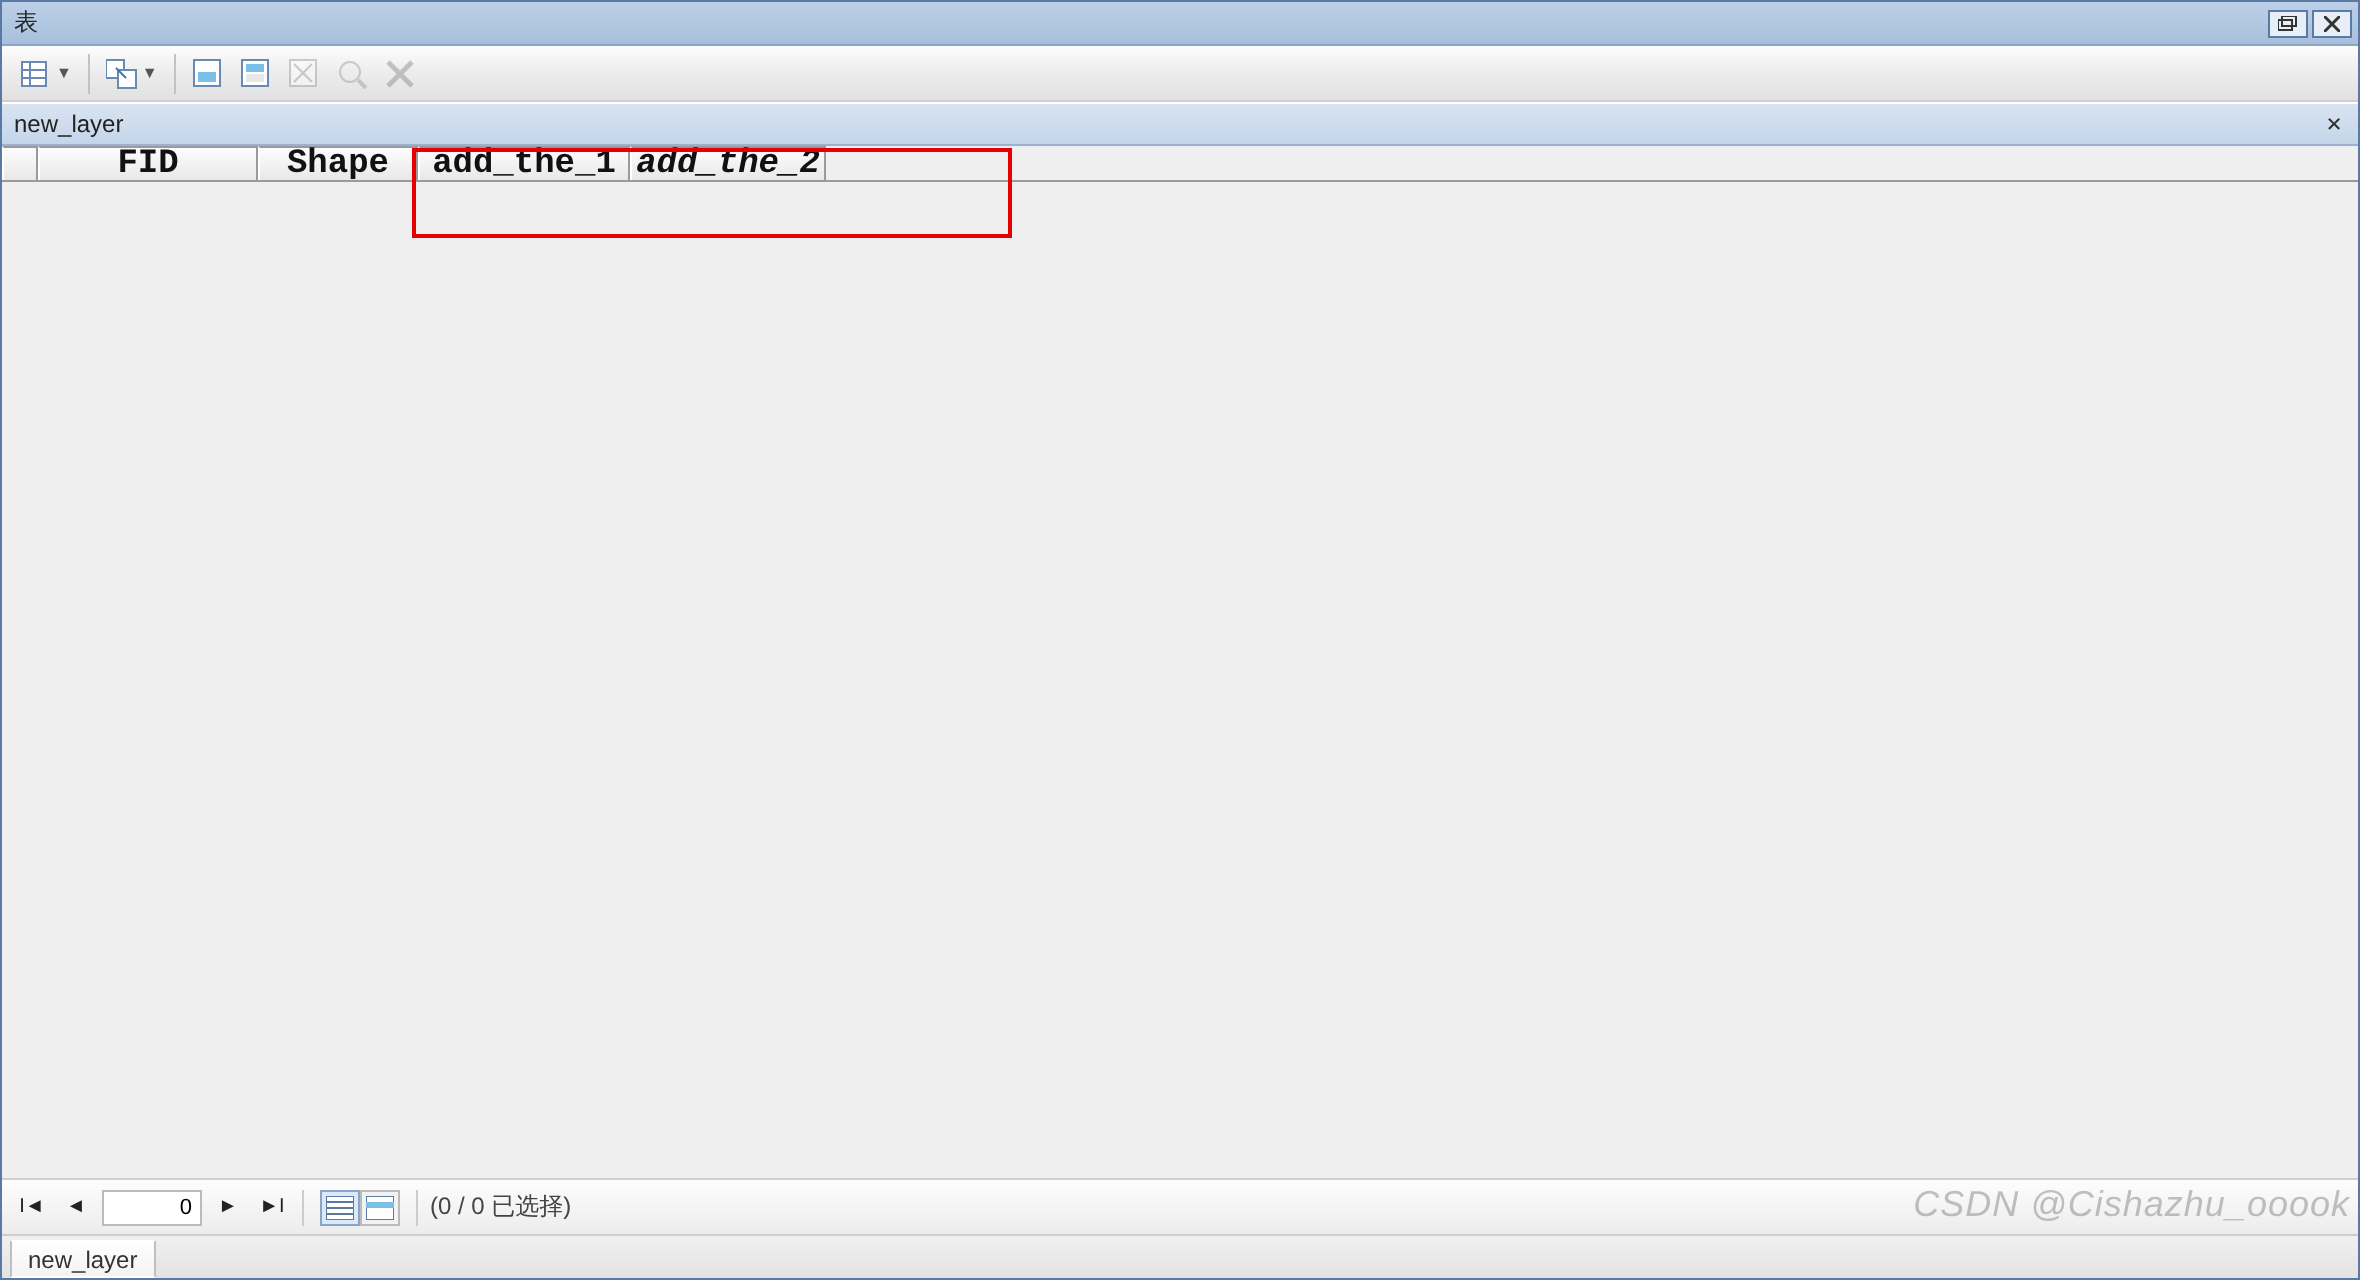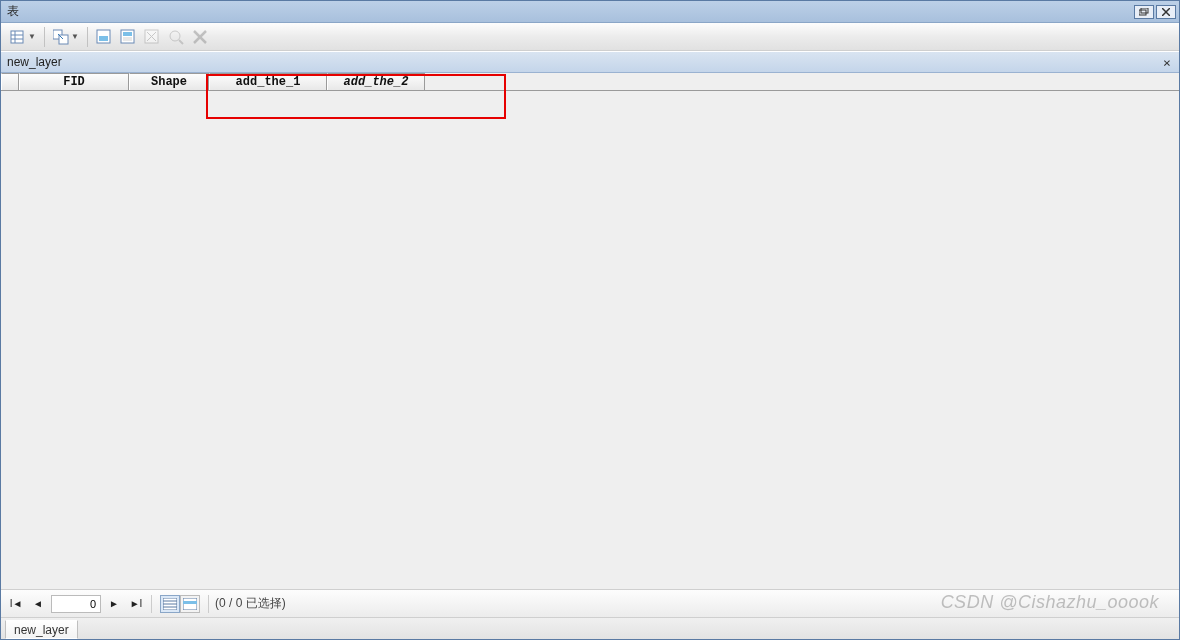--- a/index.html
+++ b/index.html
@@ -13,36 +13,36 @@
   .tb-btn { height:22px; min-width:22px; padding:0 2px; background:transparent; border:1px solid transparent; display:flex; align-items:center; justify-content:center; gap:2px; }
   .tb-btn svg{display:block;}
   .tb-sep { width:1px; height:20px; background:#c2c2c2; margin: 0 3px; }
   .drop-arrow{ font-size:8px; color:#555;}
   .disabled{ opacity:0.45; }
   .subheader { position:relative; height: 22px; background: linear-gradient(#d9e4f1,#c4d5ea); border-top:1px solid #fff; border-bottom:1px solid #9ab2d1; display:flex; align-items:center; padding:0 6px; }
   .subheader-text{ font-size:12px; color:#222;}
   .sub-close{ position:absolute; right:4px; top:2px; width:16px; height:16px; display:flex; align-items:center; justify-content:center; font-family:monospace; font-size:13px; color:#333; border:1px solid transparent;}
   .table-wrap{ height: calc(100% - 22px - 28px - 22px - 28px - 22px); background:#efefef; position:relative; }
   .thead{ display:flex; height:18px; border-bottom:1px solid #9a9a9a; background:#efefef;}
-  .th{ border-right:1px solid #9a9a9a; border-top:1px solid #9a9a9a; border-left:1px solid #fff; background:linear-gradient(#fdfdfd,#e8e8e8); display:flex; align-items:center; justify-content:center; font-family: "Courier New", monospace; font-weight:bold; font-size:12px; color:#111;}
+  .th{ border-right:1px solid #9a9a9a; border-top:1px solid #9a9a9a; border-left:1px solid #fff; background:linear-gradient(#fdfdfd,#e8e8e8); display:flex; align-items:center; justify-content:center; font-family: "Courier New", monospace; font-weight:bold; font-size:17px; color:#111;}
   .th.rowhandle{ width:18px;}
-  .th.c1{ width:110px; } .th.c2{ width:80px; } .th.c3{ width:118px; } .th.c4{ width:98px;font-style:italic; }
+  .th.c1{ width:110px; } .th.c2{ width:80px; } .th.c3{ width:106px; } .th.c4{ width:98px;font-style:italic; }
   .tbody{ position:absolute; top:18px; bottom:0; left:0; right:0; background:#efefef; }
   .red-annot{ position:absolute; border:2px solid #e60000; left:205px; top:73px; width:300px; height:45px; pointer-events:none;}
   .navbar{ height:28px; background:linear-gradient(#fdfdfd,#ececec); border-top:1px solid #cfcfcf; display:flex; align-items:center; gap:4px; padding:0 6px;}
   .nav-btn{ width:18px; height:18px; display:flex; align-items:center; justify-content:center; font-size:10px; color:#222; }
   .nav-rec{ width:50px; height:18px; border:1px solid #bbb; background:#fff; font-size:11px; text-align:right; padding-right:4px; }
   .nav-sep{ width:1px; height:18px; background:#ccc; margin:0 2px;}
   .mode-btns{ display:flex; gap:0; margin:0 2px;}
   .mode-btn{ width:20px; height:18px; border:1px solid #bbb; background:#f3f3f3; display:flex; align-items:center; justify-content:center;}
   .mode-btn.active{ background:#dbe8f7; border-color:#8aa6c7;}
   .sel-text{ color:#444; }
   .tabbar{ height:22px; background:linear-gradient(#f0f0f0,#e3e3e3); border-top:1px solid #cfcfcf; display:flex; align-items:flex-end; padding:0 4px;}
   .tab{ border:1px solid #bfbfbf; border-top-color:#fff; background:linear-gradient(#fff,#f3f3f3); height:19px; padding:0 8px; display:flex; align-items:center; font-size:12px; color:#333; border-bottom:1px solid #fff;}
-  .watermark{ position:absolute; right:20px; bottom:26px; color:rgba(120,120,120,.45); font-size:18px; font-family:sans-serif; letter-spacing:0.5px; pointer-events:none; font-style:italic;}
+  .watermark{ position:absolute; right:4px; bottom:26px; color:rgba(120,120,120,.45); font-size:18px; font-family:sans-serif; letter-spacing:0.5px; pointer-events:none; font-style:italic;}
 </style>
 </head>
 <body>
 
 <div class="win">
 
   <div class="titlebar">
     <span class="title-text">表</span>
     <div class="title-ctrls">
       <div class="title-btn">

